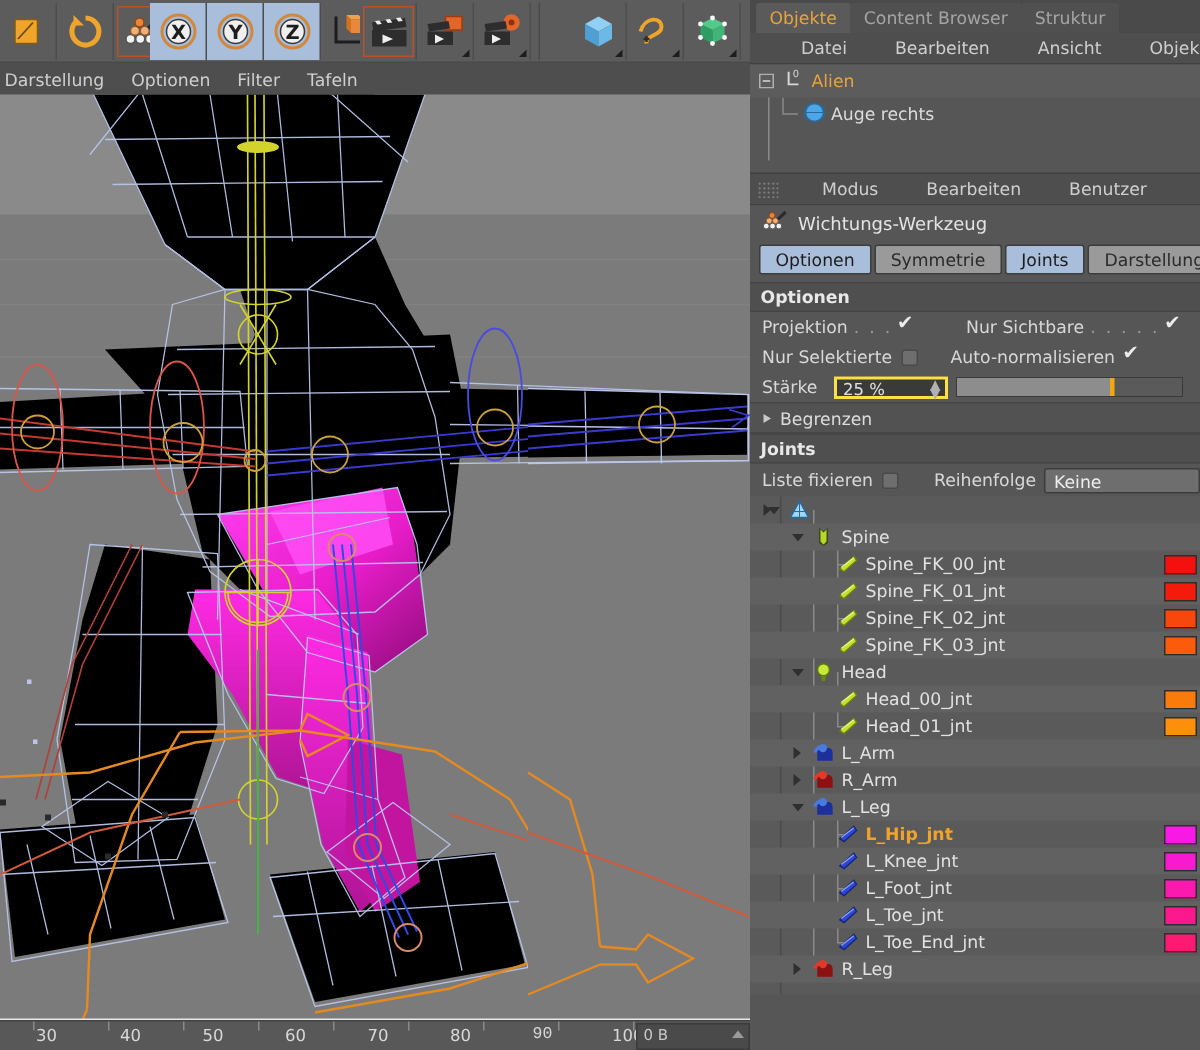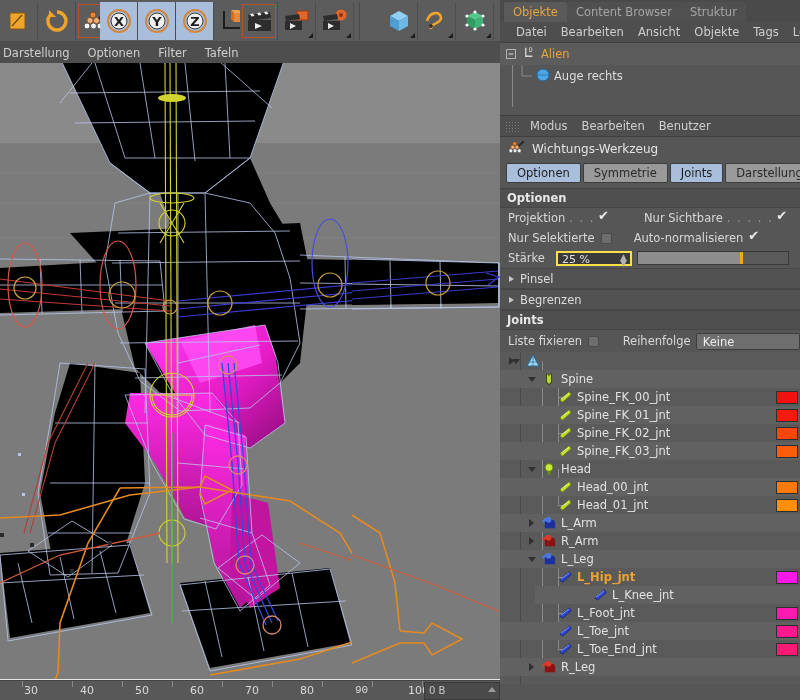--- a/index.html
+++ b/index.html
@@ -49,21 +49,21 @@
        border-radius:2px 2px 0 0;}
   .tab.on{background:#5a5a5a;color:#e8a33d;}
   .tab.plain{background:#505050;color:#a5a5a5;}
 
   .menubar{height:21px;background:#4e4e4e;display:flex;align-items:center;border-bottom:1px solid #3f3f3f;
            box-sizing:border-box;overflow:hidden;}
   .menubar .grip{width:14px;height:11px;margin:0 4px 0 5px;
       background-image:
         radial-gradient(#8d8d8d 0.7px, transparent 0.8px);
       background-size:3px 3px;opacity:.75;}
-  .menubar .mi{padding:0 7px;color:#cfcfcf;font-size:11.5px;white-space:nowrap;}
+  .menubar .mi{padding:0 7px;color:#cfcfcf;font-size:11.5px;white-space:nowrap;margin-left:18px;}
 
   
   .objmgr{background:#565656;height:72px;position:relative;border-bottom:1px solid #3f3f3f;}
   .objrow{height:22px;display:flex;align-items:center;position:relative;box-sizing:border-box;}
   .objrow.alt{background:#5c5c5c;}
   .objrow .tree{width:22px;display:flex;justify-content:center;align-items:center;color:#b8b8b8;font-size:10px;}
   .objname{font-size:11.5px;color:#dcdcdc;margin-left:4px;white-space:nowrap;}
   .objname.sel{color:#e8a33d;}
 
   
@@ -618,24 +618,20 @@
         </span>
         <span style="flex:0 0 5px;"></span>
         <span class="slider" style="width:152px;">
           <span class="rest" style="width:32%;"></span>
           <span class="knob" style="left: 68%;"></span>
         </span>
       </div>
 
       <div class="fold">
         <span class="tri"></span>
-        <span>Pinsel</span>
-      </div>
-      <div class="fold">
-        <span class="tri"></span>
         <span>Begrenzen</span>
       </div>
 
       <div class="secthead">Joints</div>
 
       <div class="prow" style="height:22px;">
         <span class="lbl">Liste fixieren</span>
         <span style="flex:0 0 6px;"></span>
         <span class="chk"></span>
         <span style="flex:0 0 24px;"></span>
@@ -765,21 +761,21 @@
           <span class="jname" style="position:absolute;left:61px;top:2px;">L_Leg</span>
         </div>
         <div class="jrow" style="position: relative;">
           <span style="position:absolute;left:58px;top:2px;"><svg width="15" height="13" viewBox="0 0 16 14">
               <path d="M2 11 L12 2 L14 5 L5 13 Z" fill="#2d48d8" stroke="#15257a"></path>
               <path d="M3 10 L12 3" stroke="#8fa2f2" stroke-width="1"></path>
             </svg></span>
           <span class="jname sel" style="position:absolute;left:77px;top:2px;">L_Hip_jnt</span>
           <span class="swatch" style="background:#f81ae4;"></span>
         </div>
-        <div class="jrow alt" style="position: relative; margin-left: 35px;">
+        <div class="jrow alt" style="position: relative;">
           <span style="position:absolute;left:58px;top:2px;"><svg width="15" height="13" viewBox="0 0 16 14">
               <path d="M2 11 L12 2 L14 5 L5 13 Z" fill="#2d48d8" stroke="#15257a"></path>
               <path d="M3 10 L12 3" stroke="#8fa2f2" stroke-width="1"></path>
             </svg></span>
           <span class="jname" style="position:absolute;left:77px;top:2px;">L_Knee_jnt</span>
           <span class="swatch" style="background:#f81ad0;"></span>
         </div>
         <div class="jrow" style="position: relative;">
           <span style="position:absolute;left:58px;top:2px;"><svg width="15" height="13" viewBox="0 0 16 14">
               <path d="M2 11 L12 2 L14 5 L5 13 Z" fill="#2d48d8" stroke="#15257a"></path>

